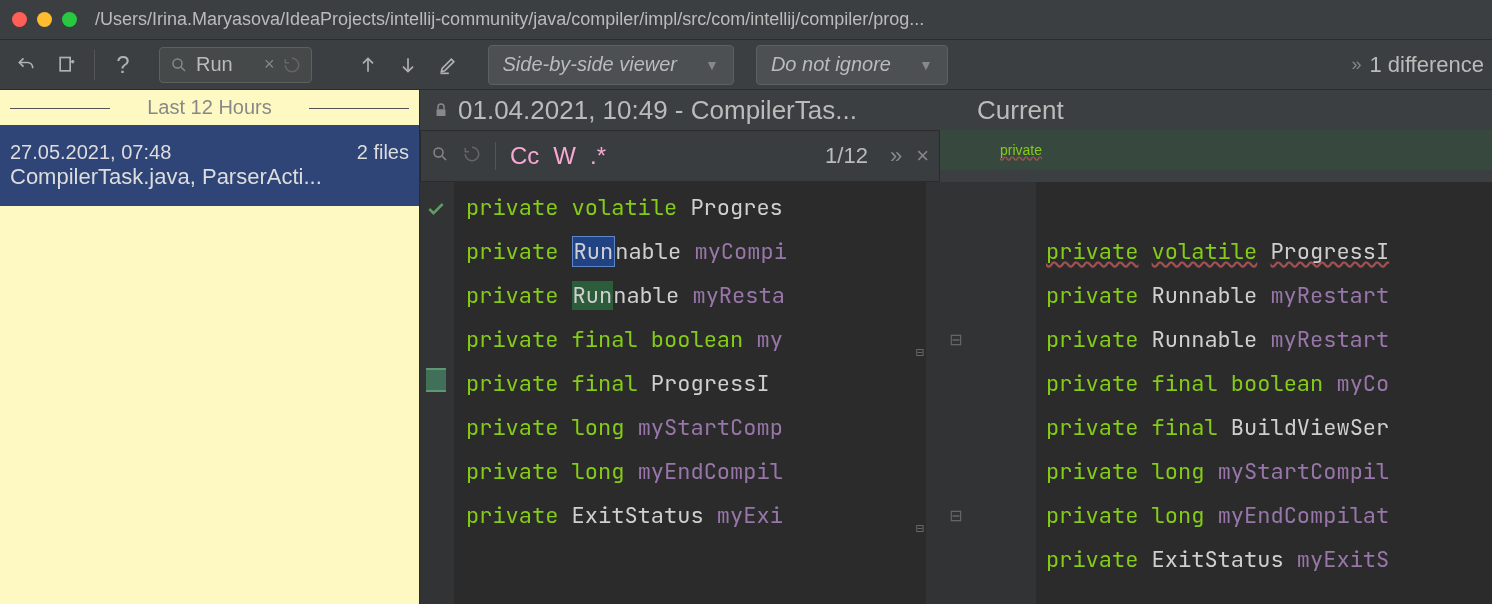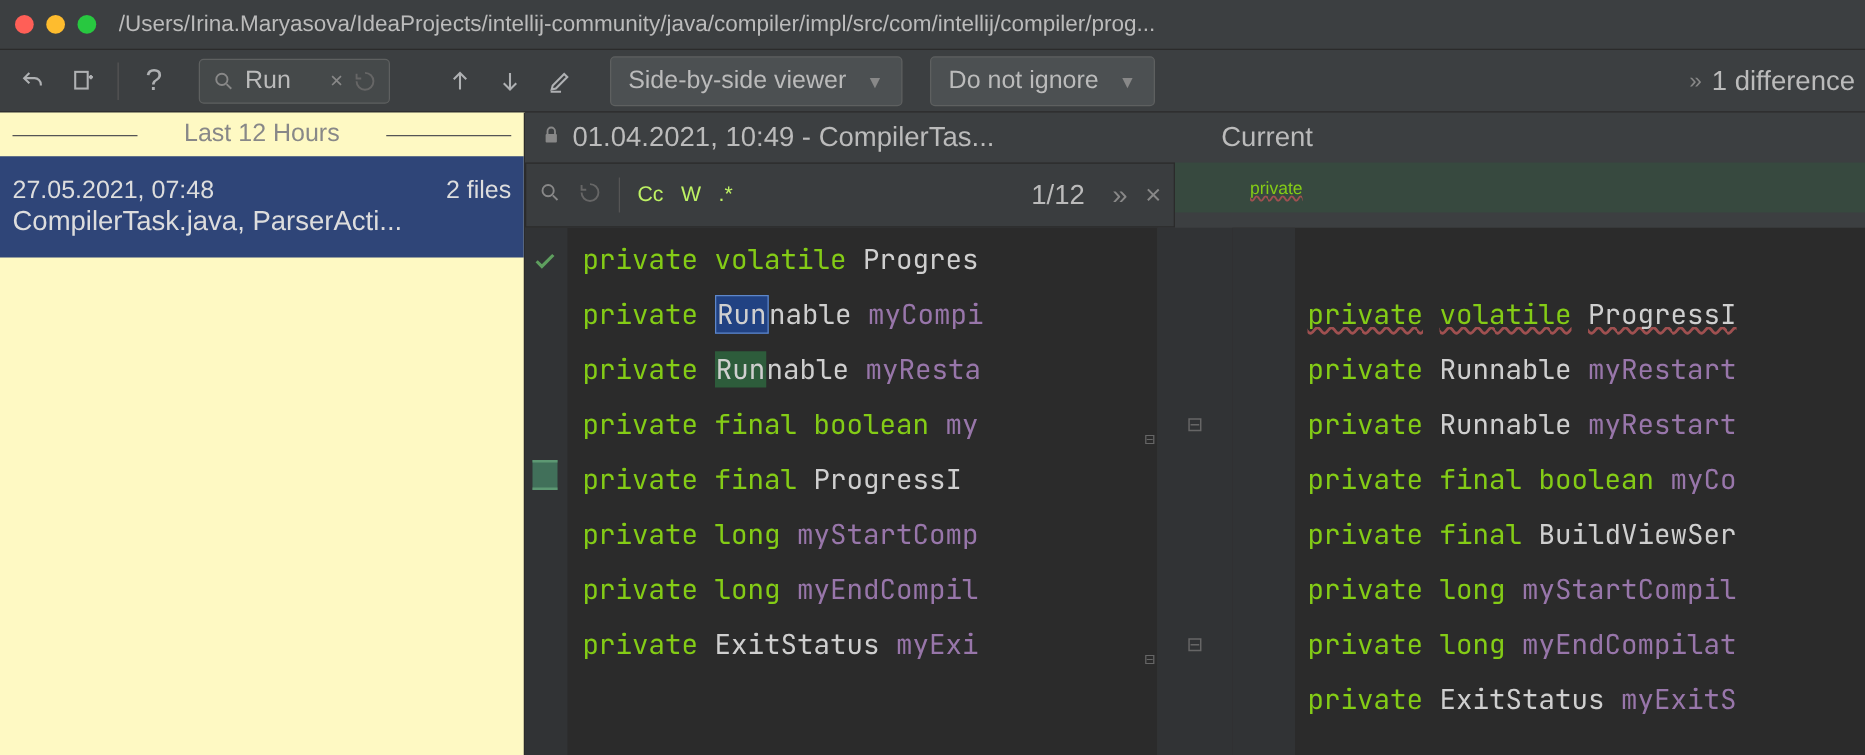--- a/index.html
+++ b/index.html
@@ -59,24 +59,25 @@
   background: transparent; border: none; outline: none;
   color: #bbbbbb; font-size: 20px; width: 60px;
 }
 .search-field .close-x { color: #888; cursor: pointer; font-size: 18px; }
 
 .dd {
   background: #4c5052;
   border: 1px solid #5e6060;
   border-radius: 4px;
   padding: 6px 14px;
-  display: flex; align-items: center; gap: 16px;
+  display: flex; align-items: center; gap: 28px;
   color: #bbbbbb; font-size: 20px;
   cursor: pointer;
   height: 40px;
+  font-style: italic;
 }
 .dd .chev { font-size: 14px; color: #888; }
 
 .diffcount { margin-left: auto; color: #bbbbbb; font-size: 22px; display:flex; align-items:center; gap:8px;}
 .diffcount .more { color: #888; font-size: 18px;}
 
 .main { display: flex; height: calc(100% - 90px); }
 
 .sidebar {
   width: 420px;
@@ -108,21 +109,21 @@
 }
 .history-item .row1 { display: flex; justify-content: space-between; font-size: 20px; }
 .history-item .row2 { font-size: 22px; white-space: nowrap; overflow: hidden; text-overflow: ellipsis; }
 
 .diff-area { flex: 1; display: flex; flex-direction: column; }
 
 .diff-titles { display: flex; height: 40px; align-items: center; }
 .diff-title {
   flex: 1;
   padding: 4px 12px;
-  font-size: 22px;
+  font-size: 26px;
   color: #bbbbbb;
   display: flex;
   align-items: center;
   gap: 8px;
   white-space: nowrap;
   overflow: hidden;
 }
 .lock-icon { color: #888; }
 
 .findbar {
@@ -130,21 +131,21 @@
   background: #3a3d3f;
   border: 1px solid #2b2b2b;
   display: flex;
   align-items: center;
   padding: 0 10px;
   gap: 14px;
   width: 520px;
 }
 .findbar .fbtn { color: #888; font-size: 18px; cursor: pointer; }
 .findbar .count { color: #bbb; font-size: 22px; margin-left: auto; margin-right: 8px;}
-.findbar .lbl { color:#bef264; font-size:17px; font-weight:500;}
+.findbar .lbl { color:#f9a8d4; font-size:24px; font-weight:500;}
 
 .diff-panes { flex: 1; display: flex; overflow: hidden; position: relative; }
 .pane {
   flex: 1;
   background: #2b2b2b;
   font-family: "JetBrains Mono", Menlo, Consolas, monospace;
   font-size: 22px;
   line-height: 44px;
   overflow: hidden;
   position: relative;

